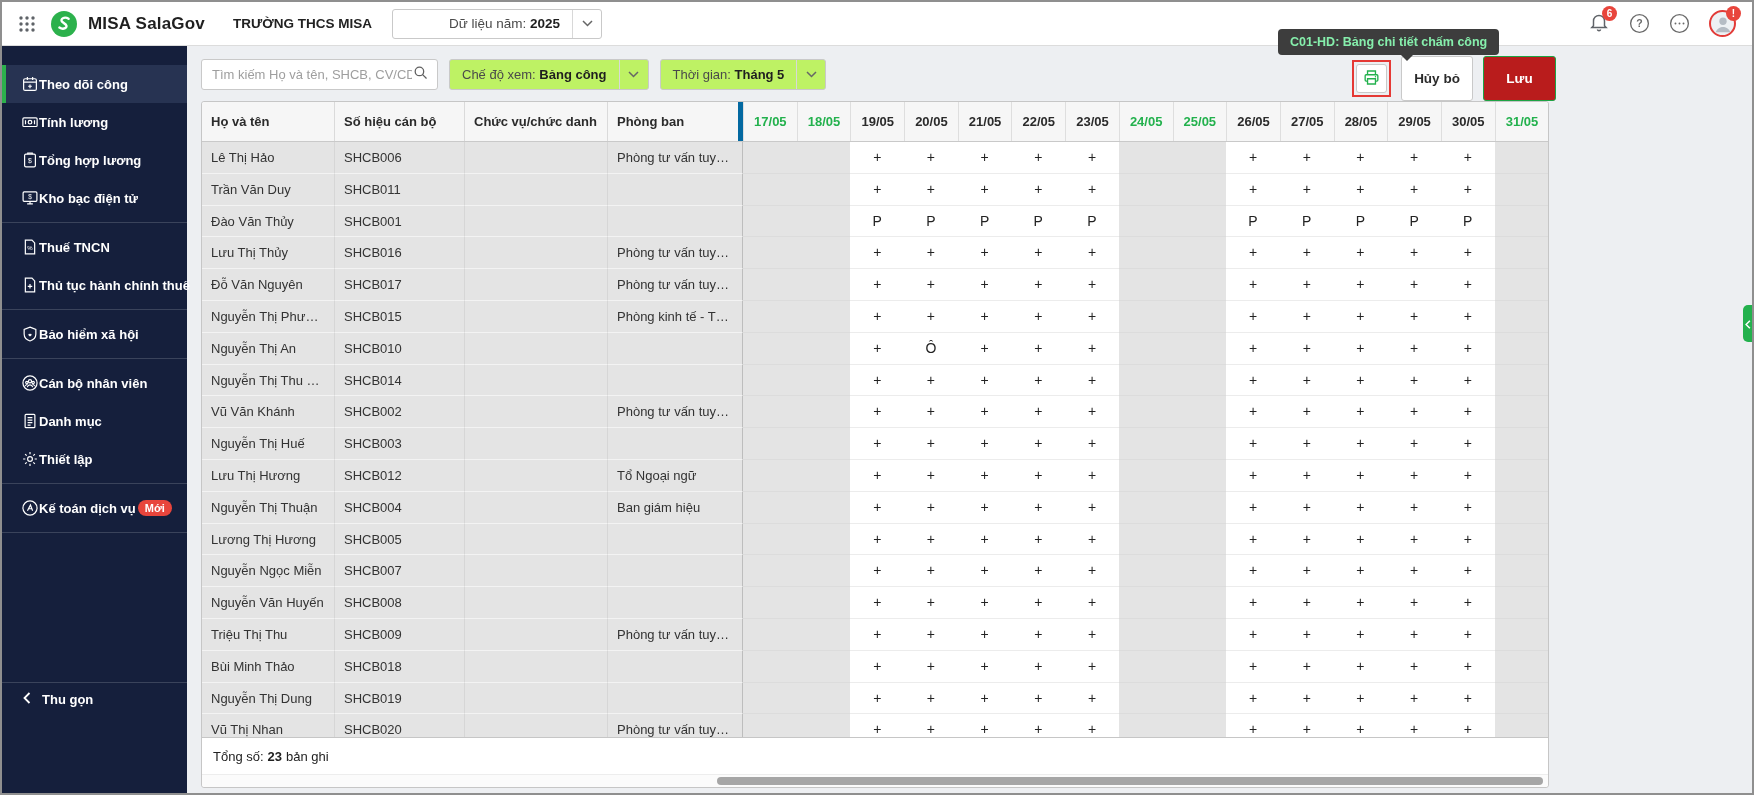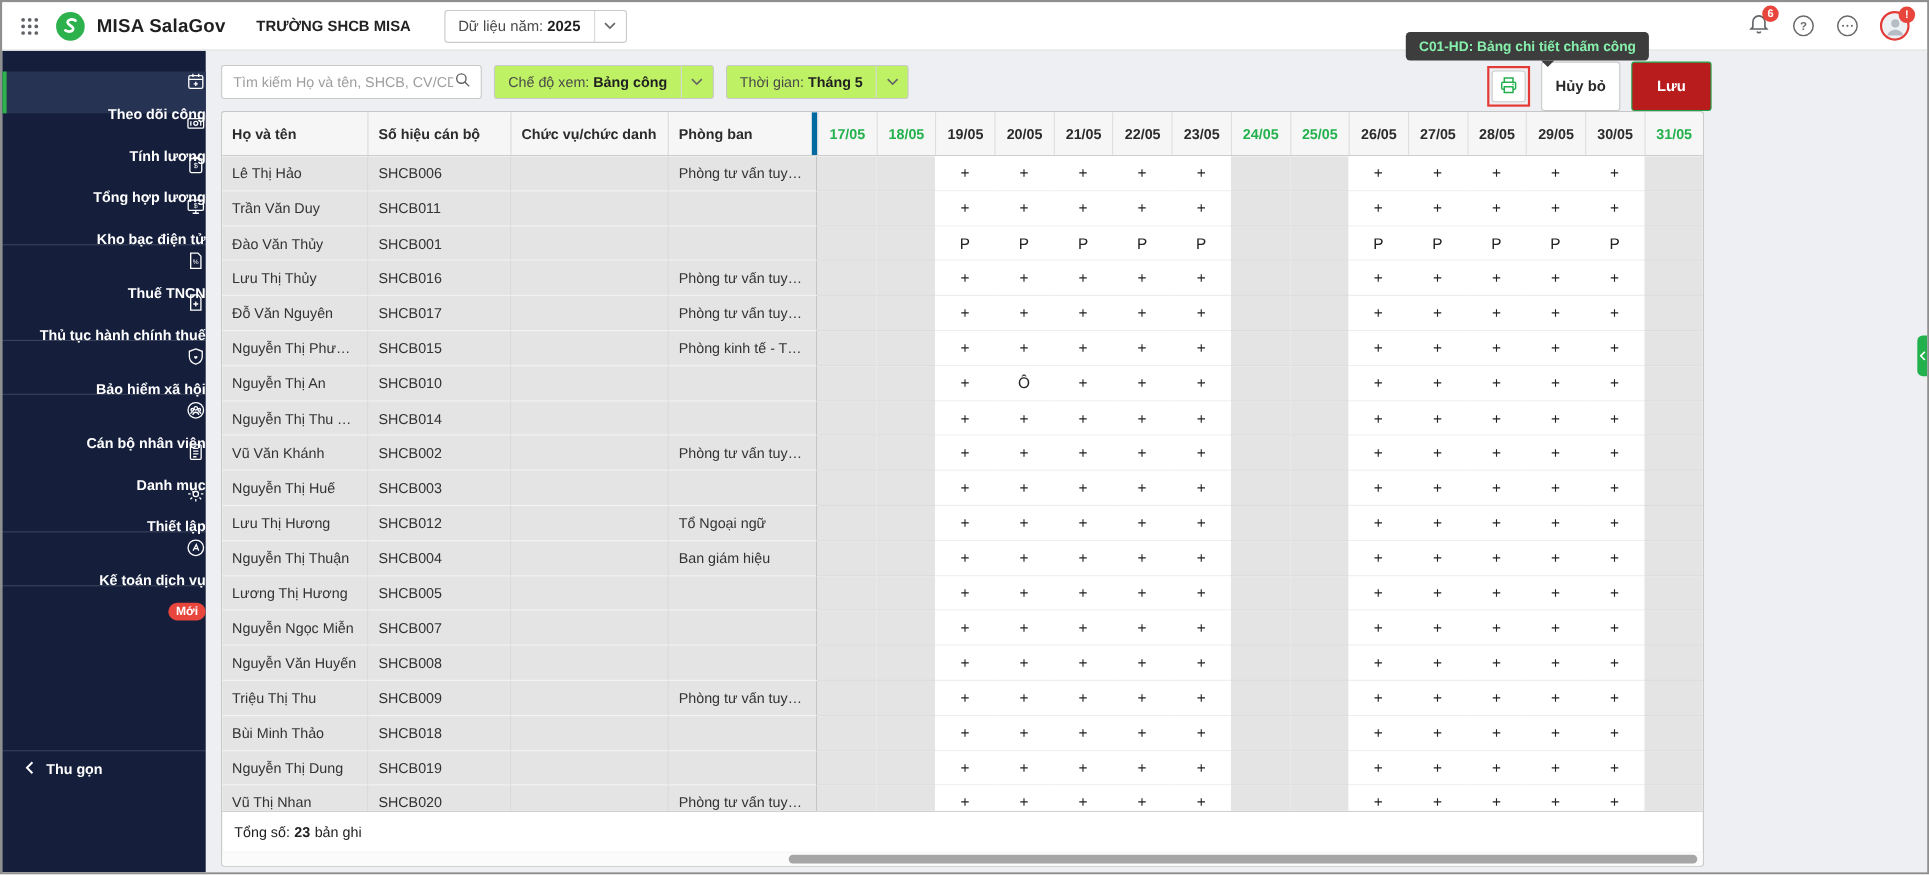--- a/index.html
+++ b/index.html
@@ -5,38 +5,38 @@
   * { margin:0; padding:0; box-sizing:border-box; font-family:"Liberation Sans","DejaVu Sans",sans-serif; }
   body { background:#fff; }
   .frame { width:1754px; height:795px; border:2px solid #8f8f8f; position:relative; background:#edeff2; overflow:hidden; }
 
   
   .app-header { height:44px; background:#fff; border-bottom:1px solid #dcdcdc; display:flex; align-items:center; padding:0 16px; position:relative; z-index:5; }
   .grid-ic { margin-right:14px; display:flex; cursor:pointer; }
   .logo { display:flex; margin-right:10px; }
   .app-title { font-size:17px; font-weight:bold; color:#1f1f1f; letter-spacing:.2px; }
   .org { margin-left:28px; font-size:13.5px; font-weight:bold; color:#222; }
-  .year-dd { margin-left:30px; height:30px; border:1px solid #c9c9c9; border-radius:3px; display:flex; align-items:center; background:#fff; font-size:13.5px; color:#4a4a4a; cursor:pointer; }
+  .year-dd { margin-left:20px; height:30px; border:1px solid #c9c9c9; border-radius:3px; display:flex; align-items:center; background:#fff; font-size:13.5px; color:#4a4a4a; cursor:pointer;padding-left:44px; }
   .year-dd .dd-text { padding:0 12px; white-space:nowrap; }
   .dd-sep { width:1px; align-self:stretch; background:#d8d8d8; }
   .chev-box { width:28px; display:flex; justify-content:center; align-items:center; }
   .hdr-right { margin-left:auto; display:flex; align-items:center; gap:19px; }
   .ic-wrap { position:relative; display:flex; cursor:pointer; }
   .badge { position:absolute; top:-5px; right:-7px; min-width:15px; height:15px; padding:0 3px; background:#e8453c; border-radius:8px; color:#fff; font-size:10px; font-weight:bold; display:flex; align-items:center; justify-content:center; }
   .avatar { width:27px; height:27px; border-radius:50%; border:2px solid #e23b38; background:#eef1f4; display:flex; align-items:center; justify-content:center; overflow:hidden; }
   .avatar-badge { top:-4px; right:-5px; }
 
   
   .tooltip { position:absolute; left:1276px; top:27px; height:26px; line-height:26px; background:#3d3d3d; color:#86efac; font-size:12.5px; font-weight:600; padding:0 12px; border-radius:4px; z-index:20; white-space:nowrap; }
   .tooltip::after { content:""; position:absolute; top:100%; right:86px; border:6px solid transparent; border-top-color:#3d3d3d; }
 
   
   .sidebar { position:absolute; top:44px; left:0; bottom:0; width:185px; background:#151f3c; z-index:4; }
   .nav { padding-top:19px; }
-  .nav-item { position:relative; height:38px; display:flex; align-items:flex-end; padding-left:19px; gap:13px; color:#fff; cursor:pointer;flex-direction:column; }
+  .nav-item { position:relative; height:38px; display:flex; align-items:center; padding-left:19px; color:#fff; cursor:pointer; }
   .nav-item.active { background:#273352; }
   .nav-item.active::before { content:""; position:absolute; left:0; top:0; bottom:0; width:4px; background:#2cb14c; }
   .nav-ic { width:18px; display:flex; justify-content:center; }
   .nav-label { font-size:13px; font-weight:600; white-space:nowrap; }
   .nav-badge { background:#e8453c; color:#fff; font-size:11px; font-weight:bold; border-radius:9px; padding:2px 7px; margin-left:2px; }
   .nav-divider { height:1px; background:rgba(255,255,255,.16); margin:5px 0; }
   .collapse { position:absolute; left:0; right:0; top:636px; border-top:1px solid rgba(255,255,255,.16); height:34px; display:flex; align-items:center; gap:11px; padding-left:21px; color:#fff; font-size:13px; font-weight:600; cursor:pointer; }
 
   
   .main { position:absolute; top:44px; left:185px; right:0; bottom:0; background:#edeff2; padding:13px 0 0 14px; }
@@ -97,21 +97,21 @@
           <circle cx="15" cy="15" r="1.7"></circle>
         </svg>
       </span>
     <span class="logo">
         <svg width="28" height="28" viewBox="0 0 28 28">
           <circle cx="14" cy="14" r="13" fill="#2cb14c"></circle>
           <path d="M18.6 8.8c-4.2-2.7-8.8.2-6.5 2.9l3.8 3c2.3 2.7-2.3 5.6-6.5 2.9" stroke="#fff" stroke-width="2.4" fill="none" stroke-linecap="round"></path>
         </svg>
       </span>
     <span class="app-title">MISA SalaGov</span>
-    <span class="org">TRƯỜNG SHCB MISA</span>
+    <span class="org">TRƯỜNG THCS MISA</span>
     <div class="year-dd">
       <span class="dd-text"><span>Dữ liệu năm:</span> <b>2025</b></span>
       <span class="dd-sep"></span>
       <span class="chev-box">
           <svg width="11" height="7" viewBox="0 0 11 7" fill="none" stroke="#666" stroke-width="1.5">
             <path d="M1 1l4.5 4.5L10 1"></path>
           </svg>
         </span>
     </div>
     <div class="hdr-right">

